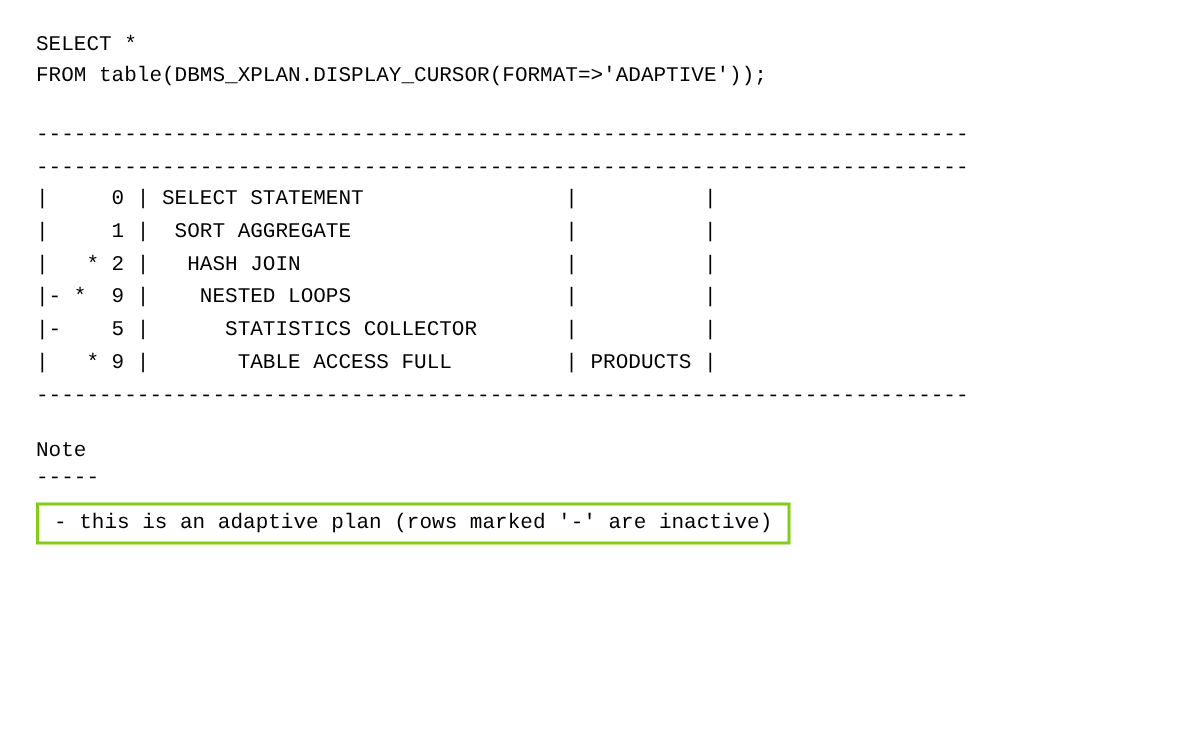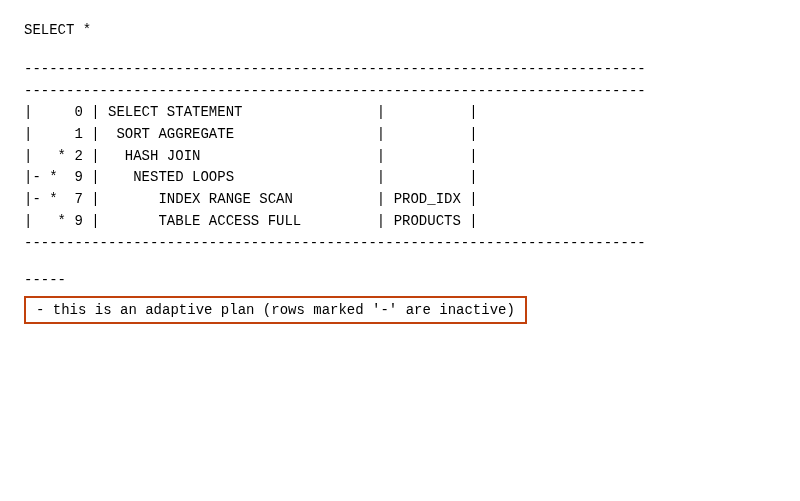--- a/index.html
+++ b/index.html
@@ -29,47 +29,49 @@
       margin-top: 18px;
     }
     .note-title {
       font-weight: normal;
       margin-bottom: 2px;
     }
     .note-dashes {
       margin-bottom: 6px;
     }
     .note-box {
-      border: 2px solid #c2410c;
+      border: 2px solid #84cc16;
       display: inline-block;
       padding: 4px 10px;
       margin-top: 2px;
     }
     .note-text {
       white-space: pre;
       color: #000000;
     }
   </style>
 </head>
 <body>
 
 <div class="sql-block">
   <div class="sql-line">SELECT *</div>
+  <div class="sql-line">FROM table(DBMS_XPLAN.DISPLAY_CURSOR(FORMAT=&gt;'ADAPTIVE'));</div>
 </div>
 
 <div class="table-block">
   <div class="table-line">--------------------------------------------------------------------------</div>
   <div class="table-line">--------------------------------------------------------------------------</div>
   <div class="table-line">|     0 | SELECT STATEMENT                |          |</div>
   <div class="table-line">|     1 |  SORT AGGREGATE                 |          |</div>
   <div class="table-line">|   * 2 |   HASH JOIN                     |          |</div>
   <div class="table-line">|- *  9 |    NESTED LOOPS                 |          |</div>
-  <div class="table-line">|- *  7 |       INDEX RANGE SCAN          | PROD_IDX |</div>
+  <div class="table-line">|-    5 |      STATISTICS COLLECTOR       |          |</div>
   <div class="table-line">|   * 9 |       TABLE ACCESS FULL         | PRODUCTS |</div>
   <div class="table-line">--------------------------------------------------------------------------</div>
 </div>
 
 <div class="note-section">
+  <div class="note-title">Note</div>
   <div class="note-dashes">-----</div>
   <div class="note-box">
     <span class="note-text">- this is an adaptive plan (rows marked '-' are inactive)</span>
   </div>
 </div>
 
 </body></html>

